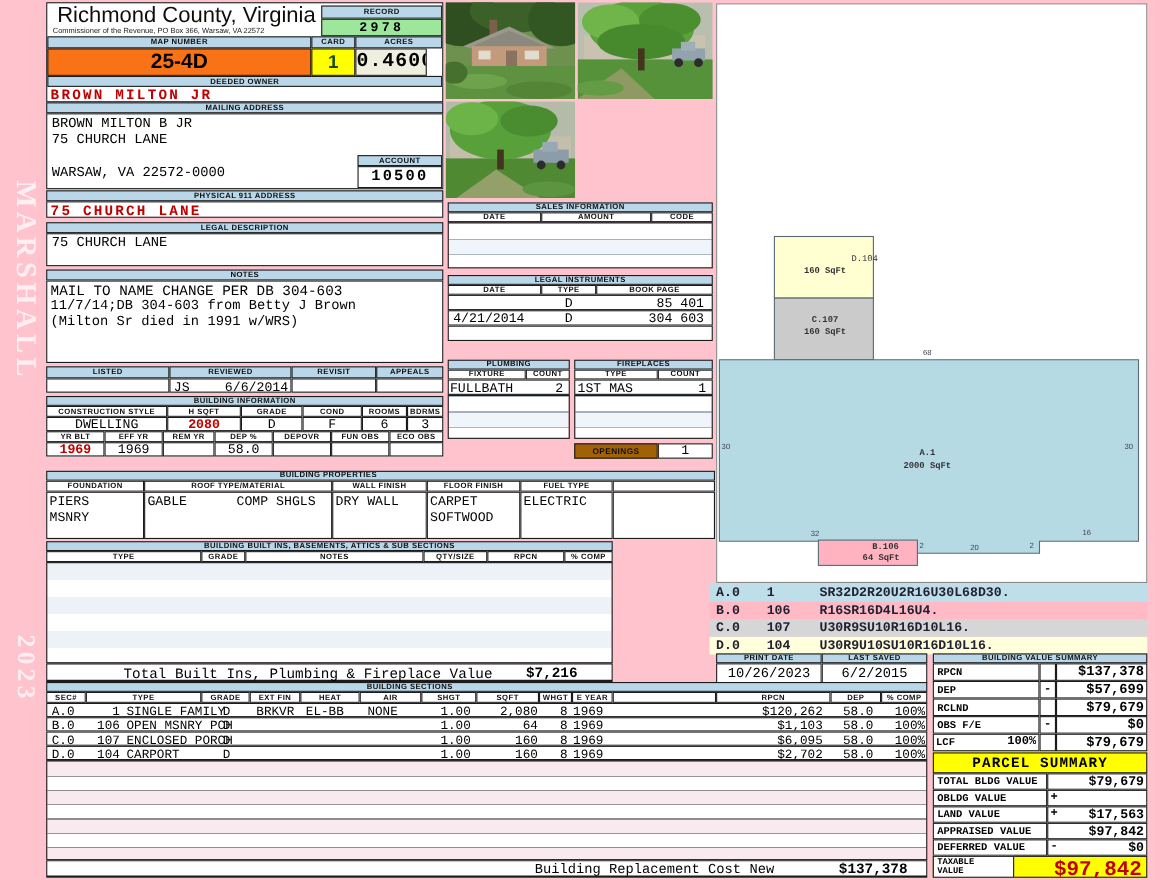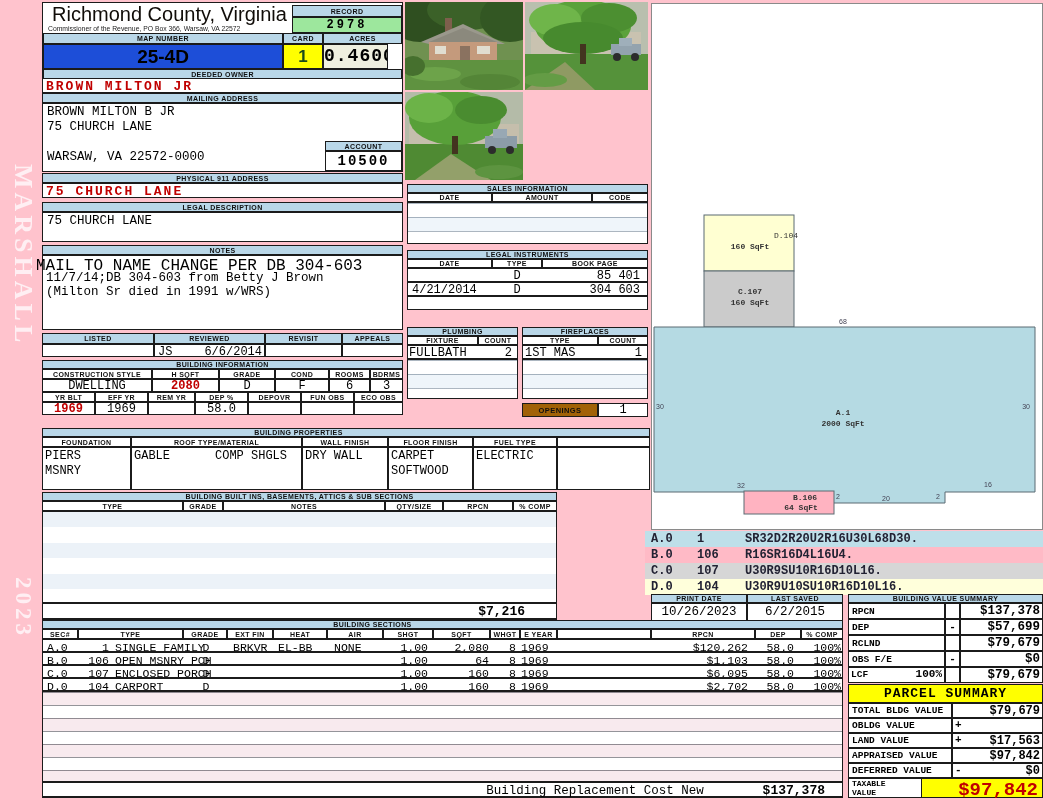--- a/index.html
+++ b/index.html
@@ -31,21 +31,21 @@
 
   <div class="a box" style="left:42px;top:2px;width:361px;height:91px"></div>
   <div class="a serif" style="left:52px;top:3px;width:238px;height:24px;font-size:20px;color:#100c08">Richmond County, Virginia</div>
   <div class="a" style="left:48px;top:25px;width:245px;height:9px;font-size:6.8px;color:#222">Commissioner of the Revenue, PO Box 366, Warsaw, VA 22572</div>
   <div class="a band" style="left:292px;top:5px;width:110px;height:12px;line-height:11px">RECORD</div>
   <div class="a mono b c" style="left:292px;top:17px;width:110px;height:16px;background:#9DE79D;border:1px solid #1b1b1b;font-size:12px;line-height:15px;letter-spacing:3px">2978</div>
 
   <div class="a band" style="left:43px;top:33px;width:240px;height:11px;line-height:10px">MAP NUMBER</div>
   <div class="a band" style="left:283px;top:33px;width:40px;height:11px;line-height:10px">CARD</div>
   <div class="a band" style="left:323px;top:33px;width:79px;height:11px;line-height:10px">ACRES</div>
-  <div class="a serif b c" style="left:43px;top:44px;width:240px;height:25px;background:#1d4ed8;border:1px solid #1b1b1b;font-size:19px;line-height:23px">25-4D</div>
+  <div class="a serif b c" style="left:43px;top:44px;width:240px;height:25px;background:#f97316;border:1px solid #1b1b1b;font-size:19px;line-height:23px">25-4D</div>
   <div class="a serif b c" style="left:283px;top:44px;width:40px;height:25px;background:#FFFF00;border:1px solid #1b1b1b;font-size:17px;line-height:23px;color:#1a4a1a">1</div>
   <div class="a mono b c" style="left:323px;top:44px;width:65px;height:25px;background:#EFEFDF;border:1px solid #1b1b1b;font-size:18px;line-height:23px;letter-spacing:1px">0.4600</div>
 
   <div class="a band" style="left:43px;top:69px;width:359px;height:10px;line-height:9px">DEEDED OWNER</div>
   <div class="a mono b red" style="left:46px;top:79px;width:350px;height:13px;font-size:13px;letter-spacing:2px">BROWN MILTON JR</div>
 
   <div class="a band" style="left:42px;top:93px;width:361px;height:10px;line-height:9px">MAILING ADDRESS</div>
   <div class="a box" style="left:42px;top:103px;width:361px;height:69px"></div>
   <div class="a mono" style="left:47px;top:105px;width:270px;height:14px;font-size:12.5px">BROWN MILTON B JR</div>
   <div class="a mono" style="left:47px;top:120px;width:270px;height:14px;font-size:12.5px">75 CHURCH LANE</div>
@@ -56,21 +56,21 @@
   <div class="a band" style="left:42px;top:173px;width:361px;height:10px;line-height:9px">PHYSICAL 911 ADDRESS</div>
   <div class="a box" style="left:42px;top:183px;width:361px;height:15px"></div>
   <div class="a mono b red" style="left:46px;top:184px;width:330px;height:13px;font-size:13px;letter-spacing:2px">75 CHURCH LANE</div>
 
   <div class="a band" style="left:42px;top:202px;width:361px;height:10px;line-height:9px">LEGAL DESCRIPTION</div>
   <div class="a box" style="left:42px;top:212px;width:361px;height:30px"></div>
   <div class="a mono" style="left:47px;top:214px;width:330px;height:13px;font-size:12.5px">75 CHURCH LANE</div>
 
   <div class="a band" style="left:42px;top:245px;width:361px;height:10px;line-height:9px">NOTES</div>
   <div class="a box" style="left:42px;top:255px;width:361px;height:75px"></div>
-  <div class="a mono" style="left:36px;top:257px;width:350px;height:14px;font-size:16px">MAIL TO NAME CHANGE PER DB 304-603</div>
+  <div class="a mono" style="left:46px;top:257px;width:350px;height:14px;font-size:13px">MAIL TO NAME CHANGE PER DB 304-603</div>
   <div class="a mono" style="left:46px;top:271px;width:350px;height:14px;font-size:12.5px">11/7/14;DB 304-603 from Betty J Brown</div>
   <div class="a mono" style="left:46px;top:285px;width:350px;height:14px;font-size:12.5px">(Milton Sr died in 1991 w/WRS)</div>
 
   <div class="a band" style="left:42px;top:333px;width:112px;height:11px;line-height:10px">LISTED</div>
   <div class="a band" style="left:154px;top:333px;width:111px;height:11px;line-height:10px">REVIEWED</div>
   <div class="a band" style="left:265px;top:333px;width:77px;height:11px;line-height:10px">REVISIT</div>
   <div class="a band" style="left:342px;top:333px;width:61px;height:11px;line-height:10px">APPEALS</div>
   <div class="a cell" style="left:42px;top:344px;width:112px;height:13px"></div>
   <div class="a cell" style="left:154px;top:344px;width:111px;height:13px"></div>
   <div class="a mono" style="left:158px;top:345px;width:30px;height:12px;font-size:12px">JS</div>
@@ -130,20 +130,21 @@
 
   <div class="a band" style="left:42px;top:492px;width:515px;height:9px;line-height:8px">BUILDING BUILT INS, BASEMENTS, ATTICS &amp; SUB SECTIONS</div>
   <div class="a band" style="left:42px;top:501px;width:141px;height:10px;line-height:9px;background:#fff">TYPE</div>
   <div class="a band" style="left:183px;top:501px;width:40px;height:10px;line-height:9px;background:#fff">GRADE</div>
   <div class="a band" style="left:223px;top:501px;width:162px;height:10px;line-height:9px;background:#fff">NOTES</div>
   <div class="a band" style="left:385px;top:501px;width:58px;height:10px;line-height:9px;background:#fff">QTY/SIZE</div>
   <div class="a band" style="left:443px;top:501px;width:70px;height:10px;line-height:9px;background:#fff">RPCN</div>
   <div class="a band" style="left:513px;top:501px;width:44px;height:10px;line-height:9px;background:#fff">% COMP</div>
   <div class="a stripesA" style="left:42px;top:511px;width:515px;height:92px"></div>
   <div class="a cell" style="left:42px;top:603px;width:515px;height:17px;border-bottom-width:2px"></div>
+  <div class="a mono c" style="left:100px;top:605px;width:360px;height:14px;font-size:13px">Total Built Ins, Plumbing &amp; Fireplace Value</div>
   <div class="a mono b r" style="left:455px;top:604px;width:70px;height:14px;font-size:13px">$7,216</div>
 
   <div class="a" style="left:405px;top:2px;width:118px;height:88px">
     <svg width="118" height="88" viewBox="0 0 118 88" xmlns="http://www.w3.org/2000/svg">
       <rect width="118" height="88" fill="#6f9150"></rect>
       <ellipse cx="15" cy="14" rx="34" ry="26" fill="#2f4f20"></ellipse>
       <ellipse cx="62" cy="8" rx="40" ry="20" fill="#3b6128"></ellipse>
       <ellipse cx="105" cy="16" rx="30" ry="24" fill="#335723"></ellipse>
       <rect x="40" y="16" width="7" height="16" fill="#7d5f4c"></rect>
       <polygon points="16,40 58,22 100,42 92,42 58,28 24,42" fill="#9a988c"></polygon>

